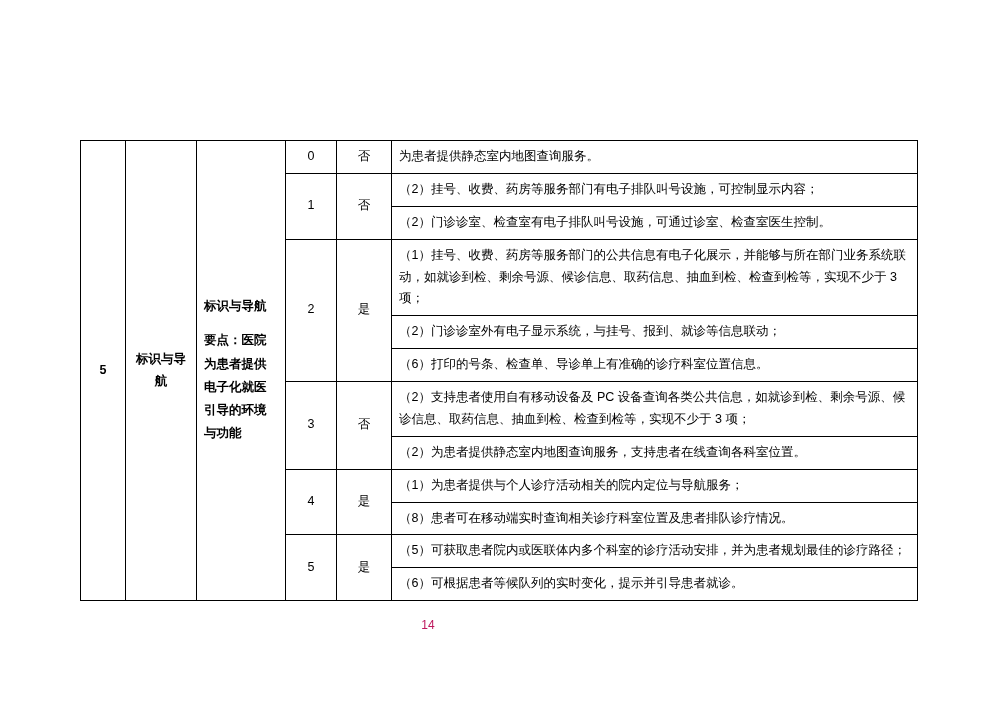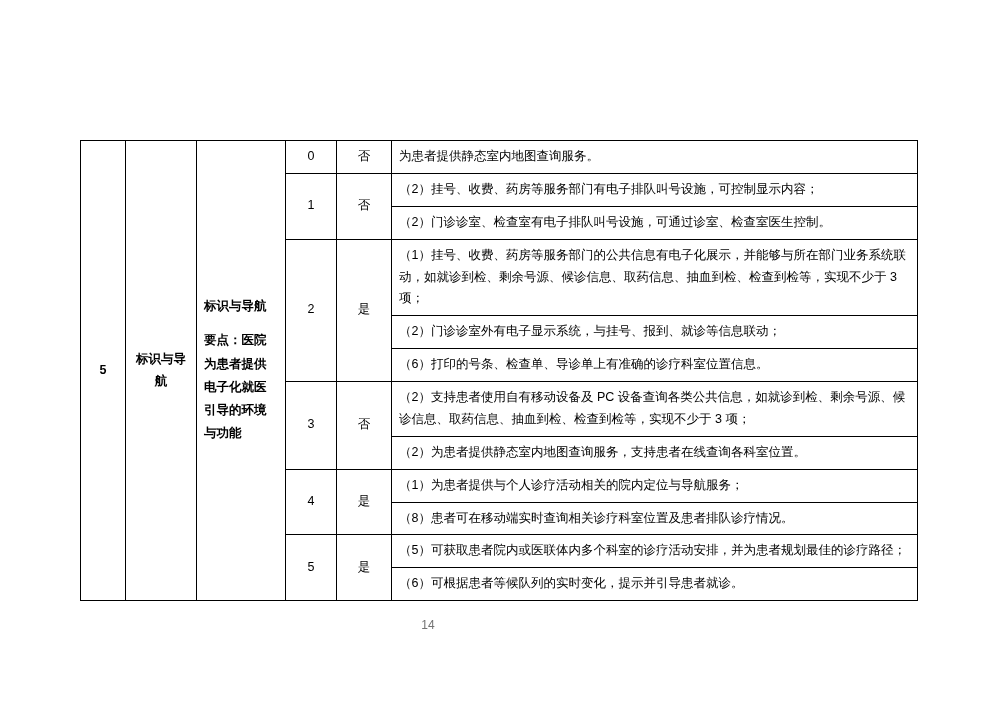--- a/index.html
+++ b/index.html
@@ -83,21 +83,21 @@
     line-height: 1.85;
     font-weight: bold;
   }
   .page-number {
     position: absolute;
     left: 0;
     top: 618px;
     width: 856px;
     text-align: center;
     font-size: 12px;
-    color: #737373;
+    color: #be185d;
   }
 </style>
 </head>
 <body>
 
 <div class="page">
   <div class="sheet">
     <table class="doc-table">
       <tbody>
 

